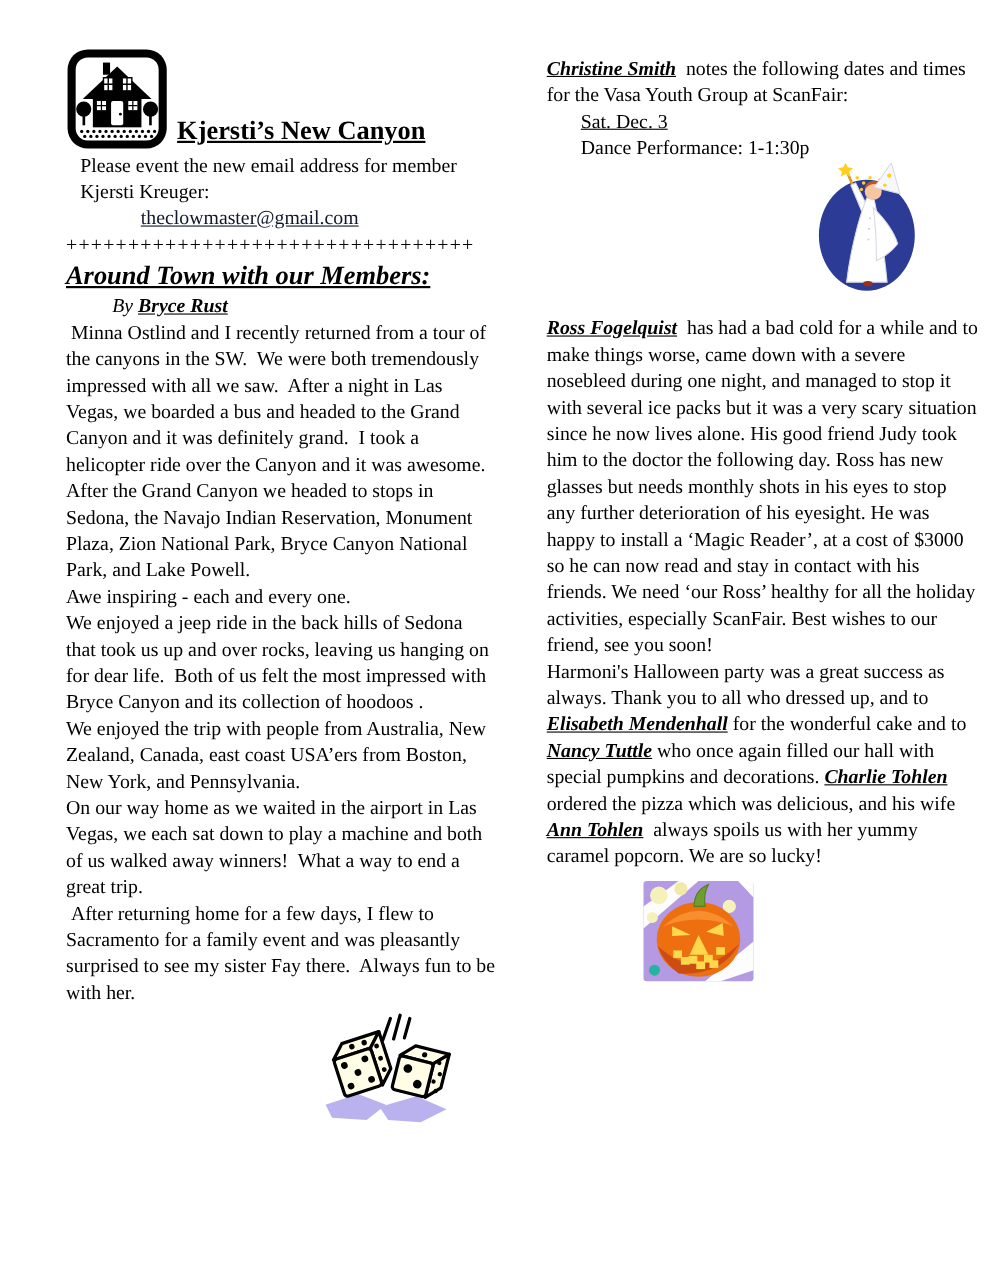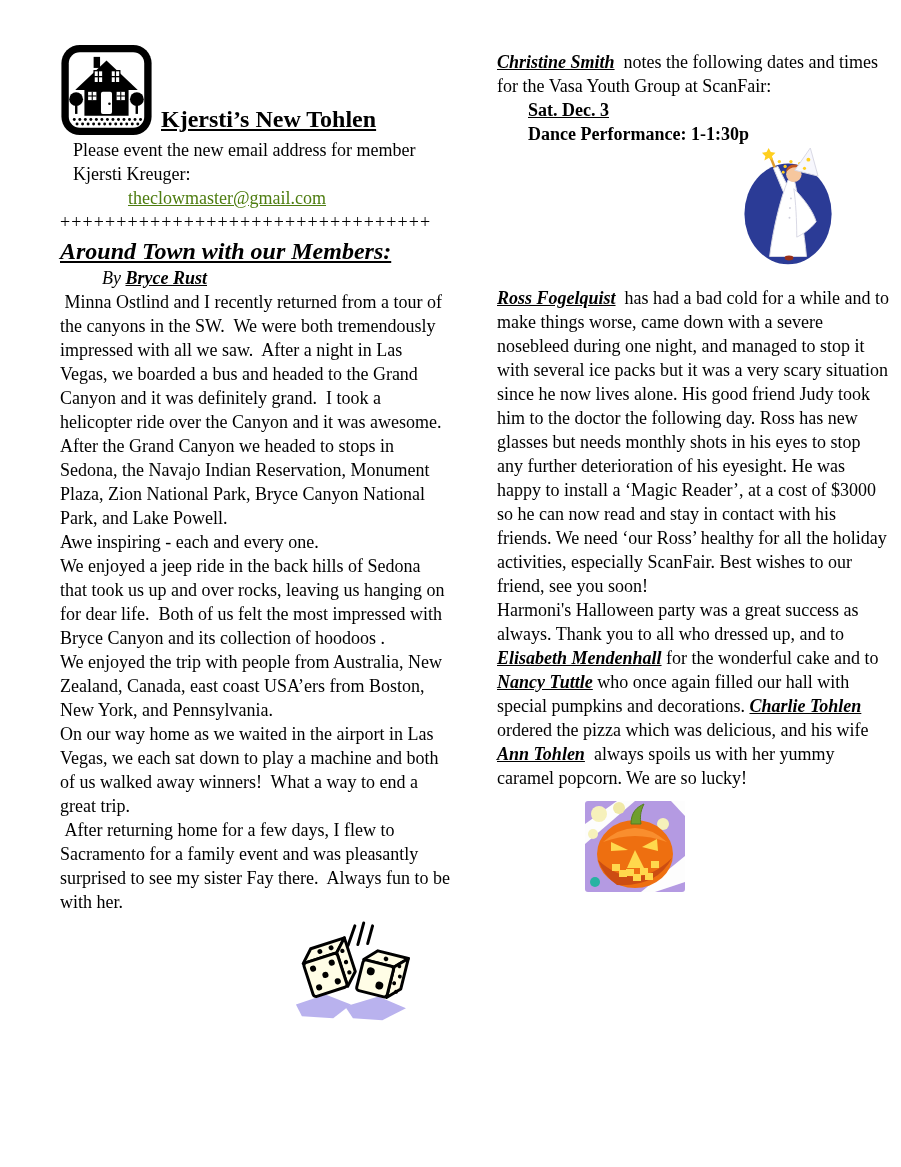--- a/index.html
+++ b/index.html
@@ -13,32 +13,32 @@
 
   .body-text{font-size:18px;line-height:24px;margin:0;white-space:pre-wrap;}
   .indent-block{padding-left:13px;}
 
   .email-header{display:flex;align-items:flex-end;gap:8px;margin:0 0 2px 0;}
   .house-art{width:93px;flex:0 0 auto;}
   .house-art svg{display:block;width:93px;height:92px;}
   h1.notice-title{font-size:24px;line-height:27px;font-weight:bold;text-decoration:underline;margin:0 0 3px 0;}
 
   .link-line{margin:0;padding-left:68px;font-size:18px;line-height:24px;}
-  .link-line a{color:#4d7c0f;text-decoration:underline;cursor:pointer;}
+  .link-line a{color:#0f172a;text-decoration:underline;cursor:pointer;}
 
   .plus-line{font-size:18px;line-height:24px;letter-spacing:1.1px;white-space:nowrap;overflow:hidden;}
 
   h2.section-title{font-size:24px;line-height:30px;font-weight:bold;font-style:italic;text-decoration:underline;margin:2px 0 0 0;font-family:Liberation Serif, serif;}
   .byline{font-size:18px;line-height:24px;margin:0;padding-left:42px;white-space:pre-wrap;}
 
   .seg-i{font-style:italic;}
   .seg-name{font-weight:bold;font-style:italic;text-decoration:underline;}
 
   .sched{padding-left:31px;}
-  .sched-line{margin:0;font-size:18px;line-height:24px;white-space:pre-wrap;font-weight:bold;}
+  .sched-line{margin:0;font-size:18px;line-height:24px;white-space:pre-wrap;}
   .u{text-decoration:underline;}
 
   .star-art{width:100px;margin:2px 50px 6px auto;}
   .star-art svg{display:block;width:100px;height:124px;}
   .ross-block{margin-top:14px;}
   .pumpkin-art{width:106px;margin:8px 0 0 86px;}
   .pumpkin-art svg{display:block;width:106px;height:98px;}
   .dice-art{width:134px;margin:4px 0 0 222px;}
   .dice-art svg{display:block;width:134px;height:110px;}
 </style>
@@ -105,21 +105,21 @@
               <circle cx="48" cy="87" r="1.6"></circle>
               <circle cx="54" cy="87" r="1.6"></circle>
               <circle cx="60" cy="87" r="1.6"></circle>
               <circle cx="66" cy="87" r="1.6"></circle>
               <circle cx="72" cy="87" r="1.6"></circle>
               <circle cx="78" cy="87" r="1.6"></circle>
               <circle cx="84" cy="87" r="1.6"></circle>
           </g>
         </svg>
       </span>
-      <h1 class="notice-title">Kjersti’s New Tohlen</h1>
+      <h1 class="notice-title">Kjersti’s New Canyon</h1>
     </div>
 
     <p class="body-text indent-block">Please event the new email address for member Kjersti Kreuger:</p>
     <p class="link-line"><a href="#">theclowmaster@gmail.com</a></p>
     <div class="plus-line">+++++++++++++++++++++++++++++++++</div>
 
     <h2 class="section-title">Around Town with our Members:</h2>
     <p class="byline"><span class="seg-i">By </span><span class="seg-name">Bryce Rust</span></p>
 
     <p class="body-text"> Minna Ostlind and I recently returned from a tour of the canyons in the SW.  We were both tremendously impressed with all we saw.  After a night in Las Vegas, we boarded a bus and headed to the Grand Canyon and it was definitely grand.  I took a helicopter ride over the Canyon and it was awesome.  After the Grand Canyon we headed to stops in Sedona, the Navajo Indian Reservation, Monument Plaza, Zion National Park, Bryce Canyon National Park, and Lake Powell.</p>

